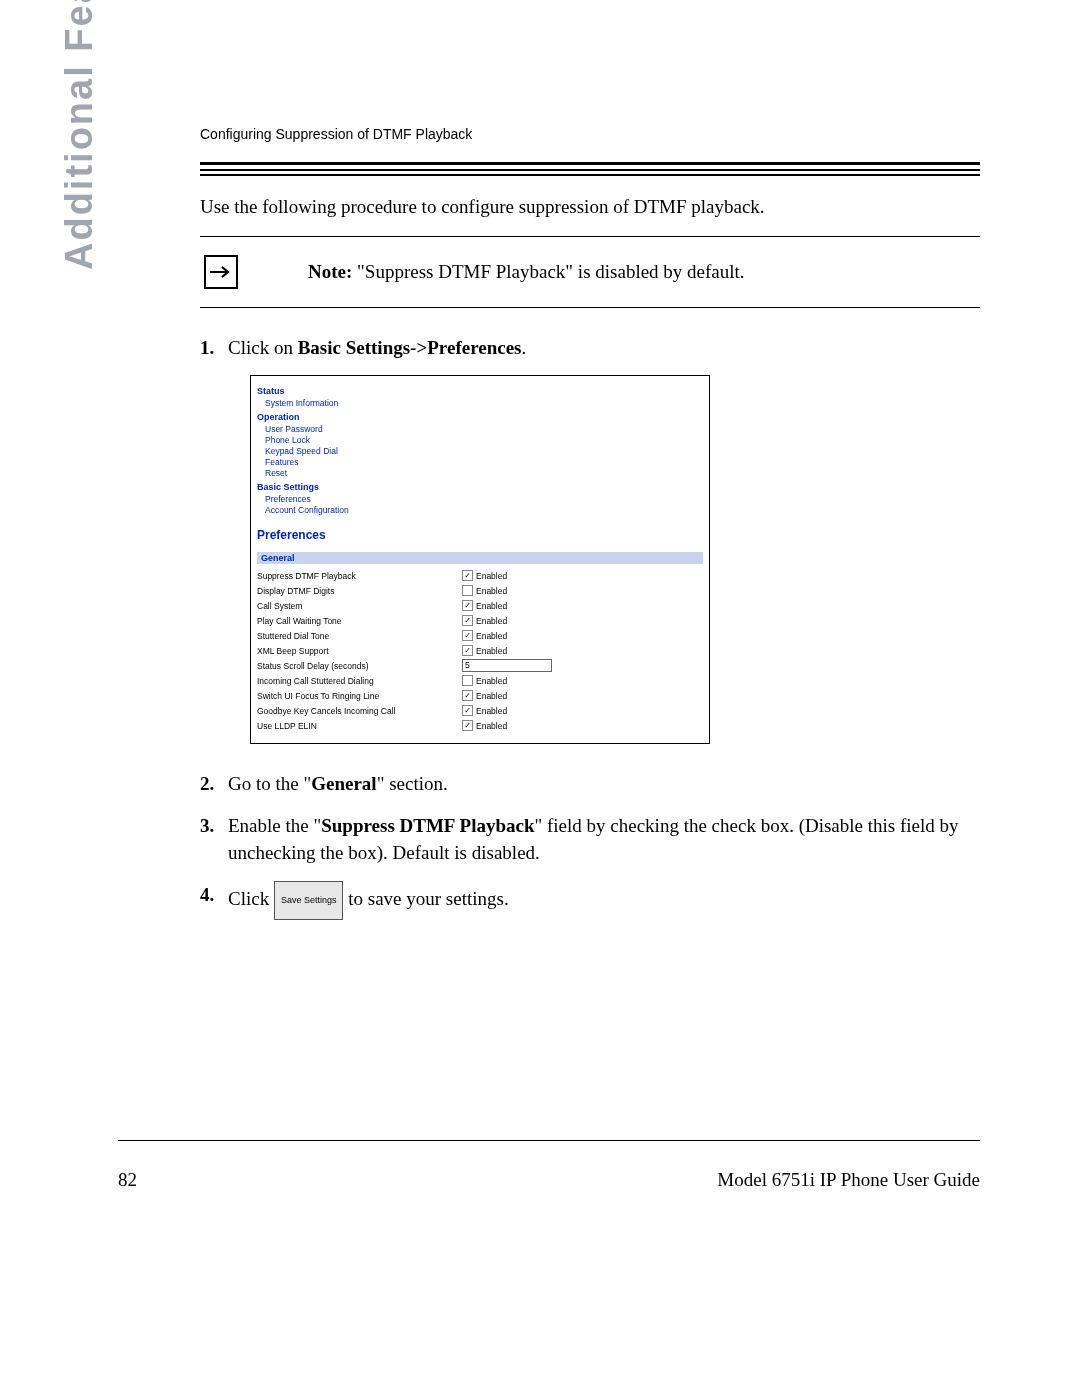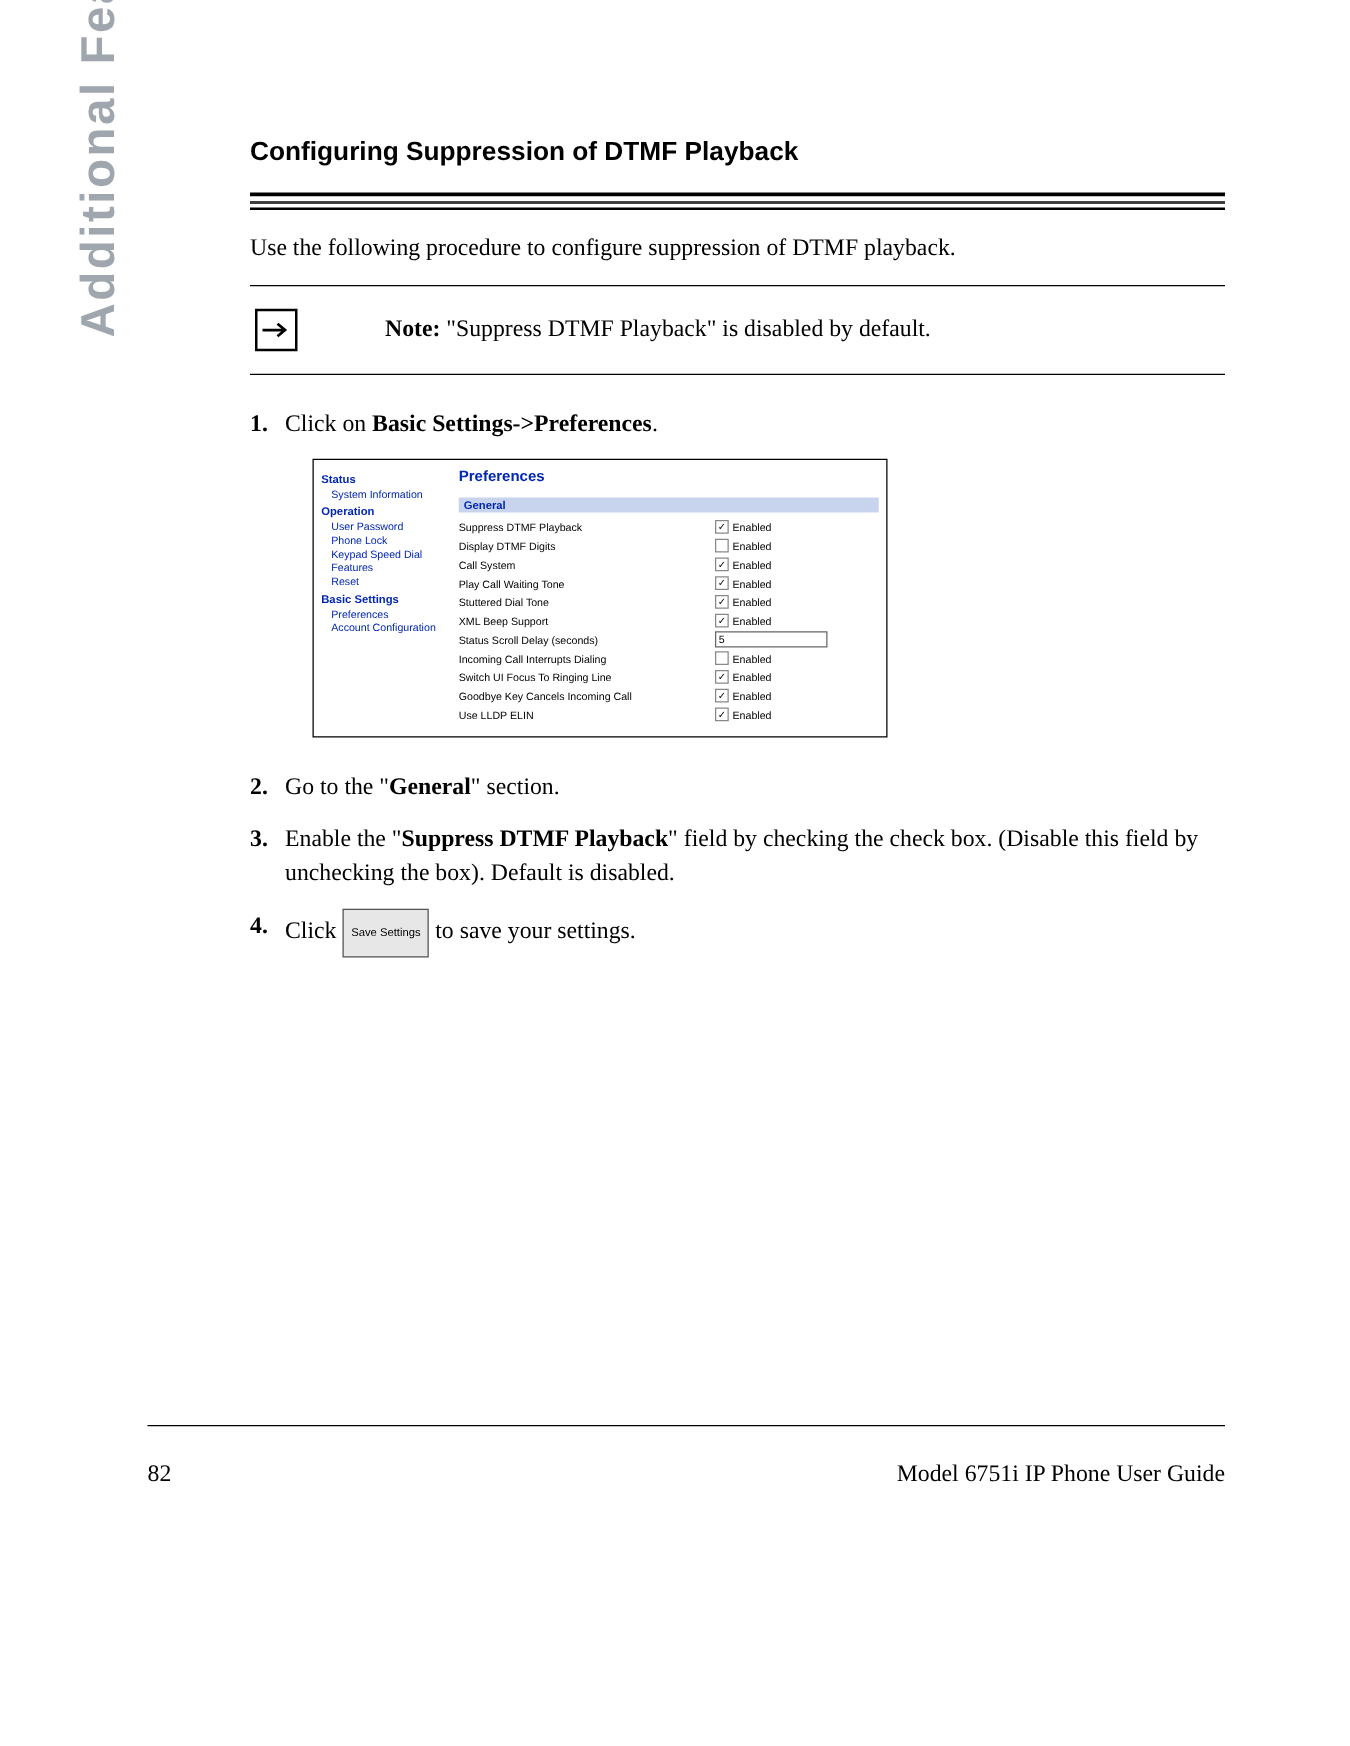--- a/index.html
+++ b/index.html
@@ -22,23 +22,24 @@
 
   .content {
     position: absolute;
     left: 200px;
     top: 110px;
     width: 780px;
   }
 
   .h-section {
     font-family: Arial, Helvetica, sans-serif;
-    font-weight: 700;
-    font-size: 21px;
+    font-weight: 400;
+    font-size: 14px;
     margin-bottom: 20px;
+    margin-top: 16px;
   }
 
   .rule-dbl-top { border-top: 3px solid #000; height: 0; margin-bottom: 4px; }
   .rule-thin { border-top: 1px solid #000; height: 0; }
   .rule-spacer { height: 3px; }
 
   .webui-bar {
     display: flex;
     align-items: center;
     padding: 6px 8px 6px 8px;
@@ -65,20 +66,21 @@
 
   .screenshot {
     margin: 12px 0 18px 50px;
     width: 460px;
     border: 1px solid #000;
     background: #fff;
     font-family: Arial, Helvetica, sans-serif;
     font-size: 9px;
     color: #000;
     display: flex;
+    flex-direction: column;
   }
   .ss-nav { width: 110px; padding: 6px 4px 6px 6px; }
   .ss-nav .nav-head { color: #0026b3; font-weight: 700; margin-top: 4px; margin-bottom: 2px; font-size: 9px; }
   .ss-nav .nav-item { color: #0026b3; margin-left: 8px; margin-bottom: 1px; font-size: 8.5px; }
   .ss-main { flex: 1; padding: 6px 6px 10px 6px; }
   .ss-title { color: #0026b3; font-weight: 700; font-size: 12px; margin-bottom: 10px; }
   .ss-section-bar { background: #c8d4ee; color: #0026b3; font-weight: 700; font-size: 9px; padding: 1px 4px; margin-bottom: 4px; }
   .ss-row { display: flex; align-items: center; height: 15px; font-size: 8.5px; }
   .ss-row .lbl { width: 205px; }
   .ss-row .ctl { display: flex; align-items: center; gap: 3px; }
@@ -200,21 +202,21 @@
                 <span>Enabled</span>
               </span>
             </div>
             <div class="ss-row">
               <span class="lbl">Status Scroll Delay (seconds)</span>
               <span class="ctl">
                 <span class="ss-input">5</span>
               </span>
             </div>
             <div class="ss-row">
-              <span class="lbl">Incoming Call Interrupts Dialing</span>
+              <span class="lbl">Incoming Call Stuttered Dialing</span>
               <span class="ctl">
                 <span class="ss-check"></span>
                 <span>Enabled</span>
               </span>
             </div>
             <div class="ss-row">
               <span class="lbl">Switch UI Focus To Ringing Line</span>
               <span class="ctl">
                 <span class="ss-check">✓</span>
                 <span>Enabled</span>

